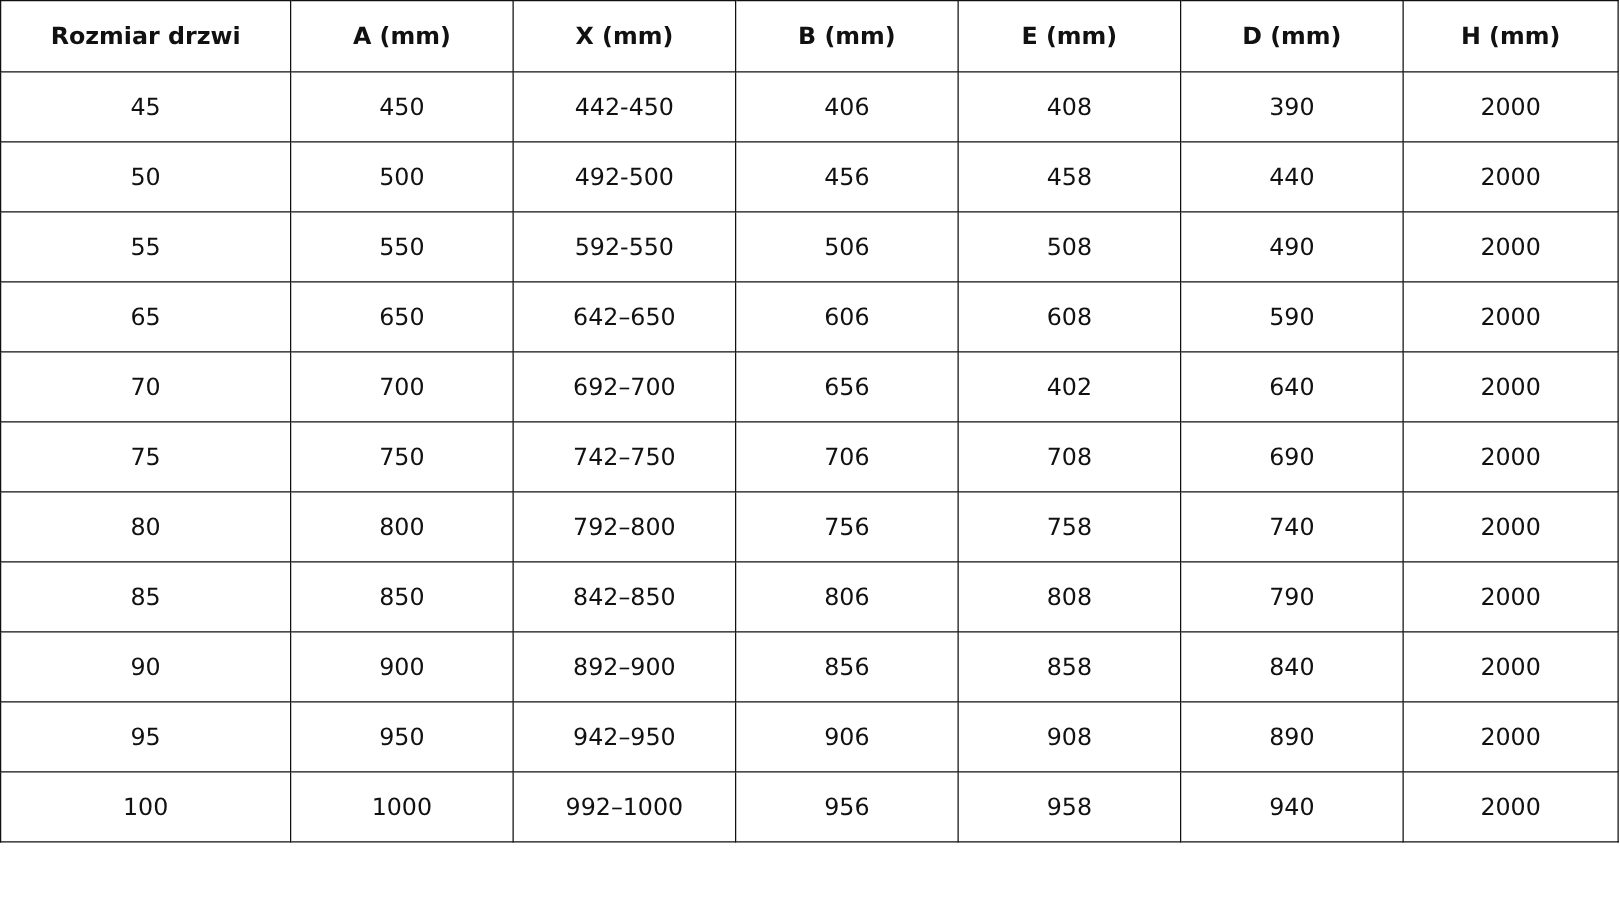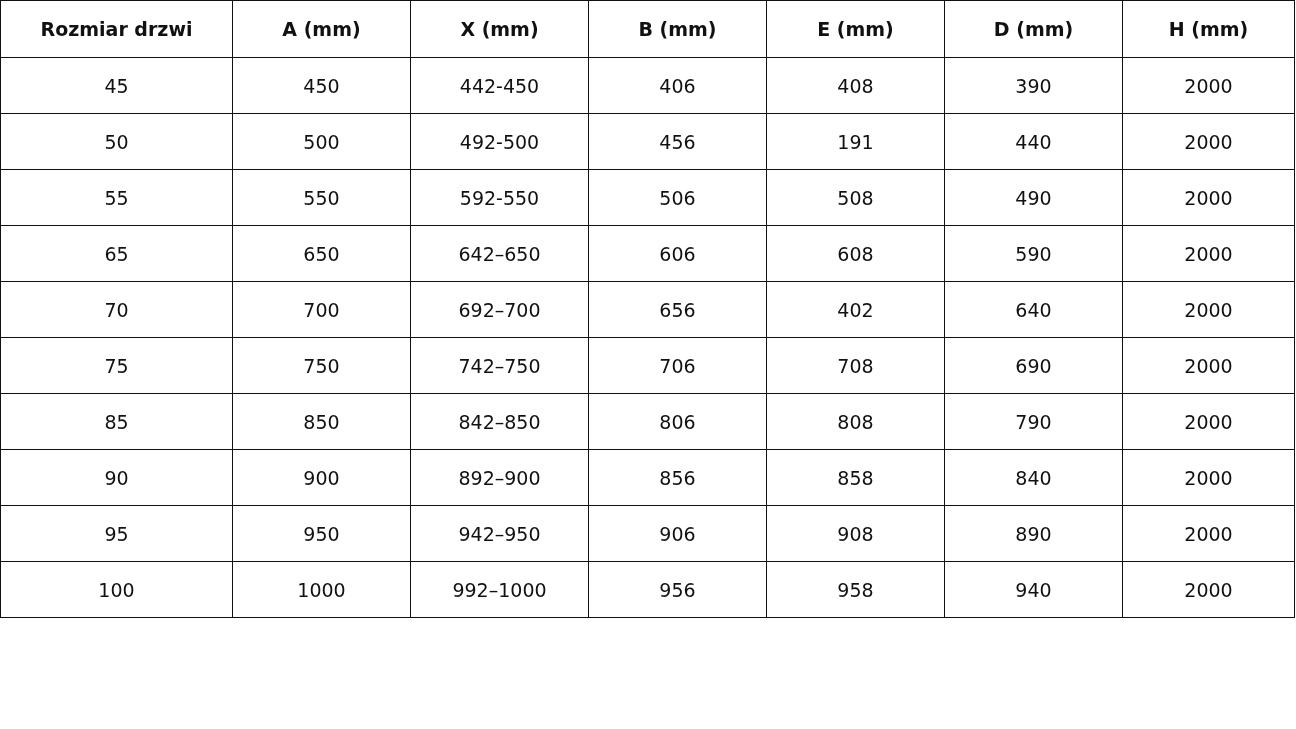--- a/index.html
+++ b/index.html
@@ -86,21 +86,21 @@
         <td>406</td>
         <td>408</td>
         <td>390</td>
         <td>2000</td>
       </tr>
       <tr>
         <td>50</td>
         <td>500</td>
         <td>492-500</td>
         <td>456</td>
-        <td>191</td>
+        <td>458</td>
         <td>440</td>
         <td>2000</td>
       </tr>
       <tr>
         <td>55</td>
         <td>550</td>
         <td>592-550</td>
         <td>506</td>
         <td>508</td>
         <td>490</td>
@@ -124,20 +124,29 @@
         <td>640</td>
         <td>2000</td>
       </tr>
       <tr>
         <td>75</td>
         <td>750</td>
         <td>742–750</td>
         <td>706</td>
         <td>708</td>
         <td>690</td>
+        <td>2000</td>
+      </tr>
+      <tr>
+        <td>80</td>
+        <td>800</td>
+        <td>792–800</td>
+        <td>756</td>
+        <td>758</td>
+        <td>740</td>
         <td>2000</td>
       </tr>
       <tr>
         <td>85</td>
         <td>850</td>
         <td>842–850</td>
         <td>806</td>
         <td>808</td>
         <td>790</td>
         <td>2000</td>

